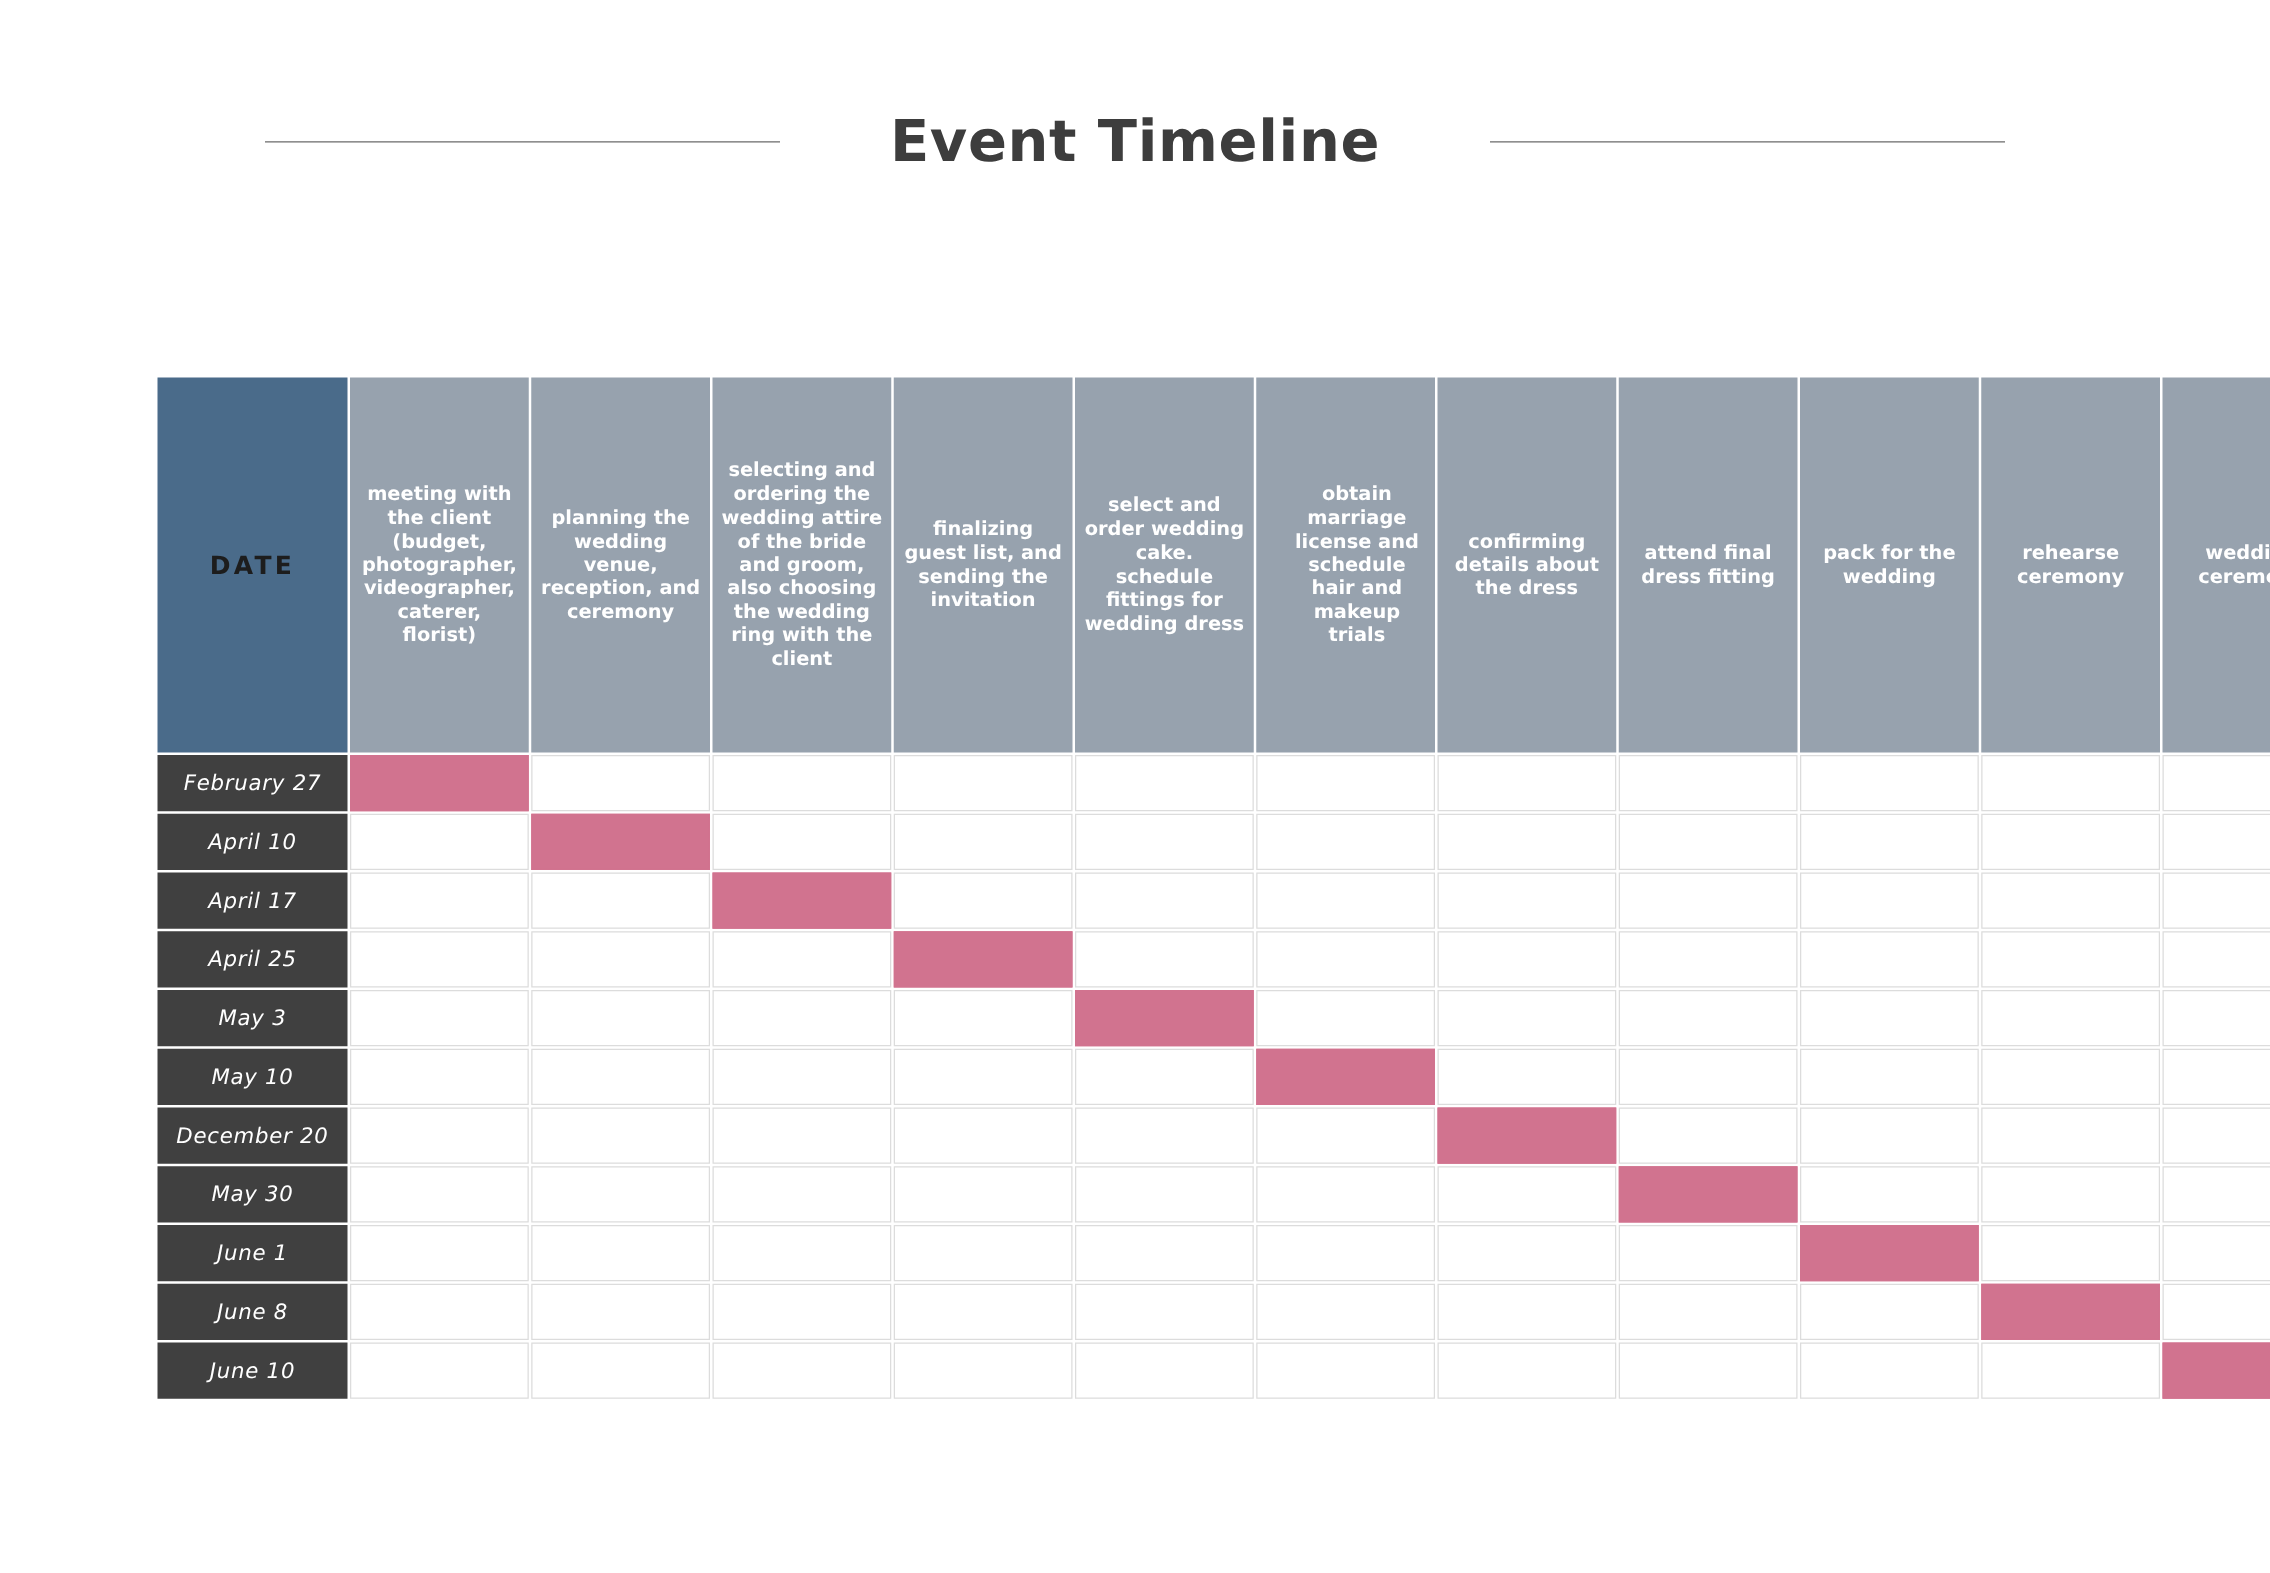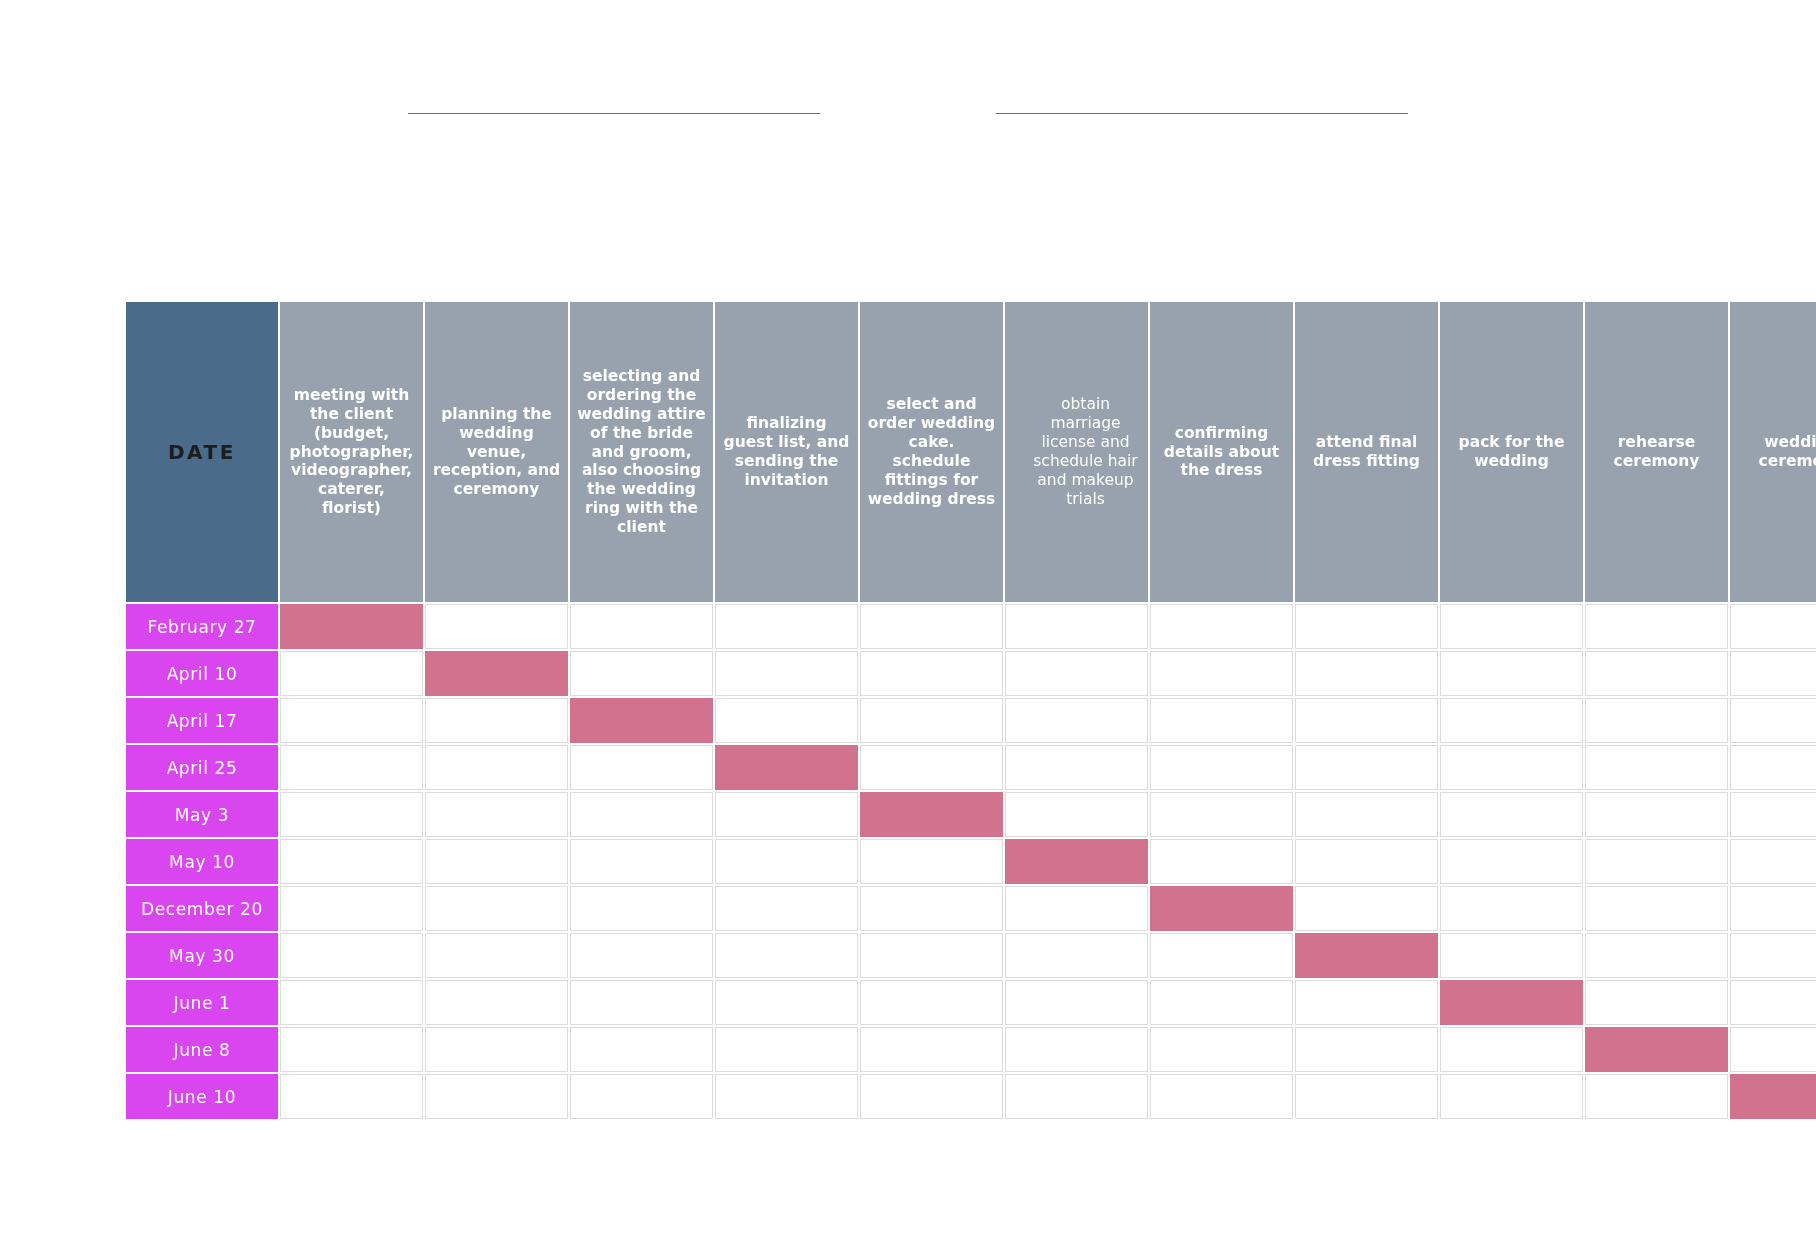--- a/index.html
+++ b/index.html
@@ -79,53 +79,55 @@
 
   thead th.date-head {
     background: #4a6b8a;
     color: #1d1d1d;
     font-weight: bold;
     font-size: 20px;
     letter-spacing: 2.6px;
   }
 
   thead th.bold-head {
-    font-weight: normal;
+    font-weight: bold;
     padding-left: 25px;
   }
 
   tbody td.date-cell {
-    background: #d946ef;
+    background: #404040;
     color: #ffffff;
     font-size: 17px;
     text-align: center;
     vertical-align: middle;
     height: 45px;
     letter-spacing: 0.6px;
     border: 0;
+    font-style: italic;
   }
 
   tbody td.slot {
     background: #ffffff;
     border: 1px solid #dcdcdc;
     height: 45px;
   }
 
   tbody td.slot.filled {
     background: #d1738f;
     border: 1px solid #d1738f;
   }
 </style>
 </head>
 <body>
 
 <div class="page">
 
   <div class="title-row">
     <div class="rule rule-left"></div>
+    <div class="page-title">Event Timeline</div>
     <div class="rule rule-right"></div>
   </div>
 
   <div class="table-wrap">
     <table class="timeline">
       <colgroup id="colgroup">
           <col class="c-date">
           <col class="c-task">
           <col class="c-task">
           <col class="c-task">

